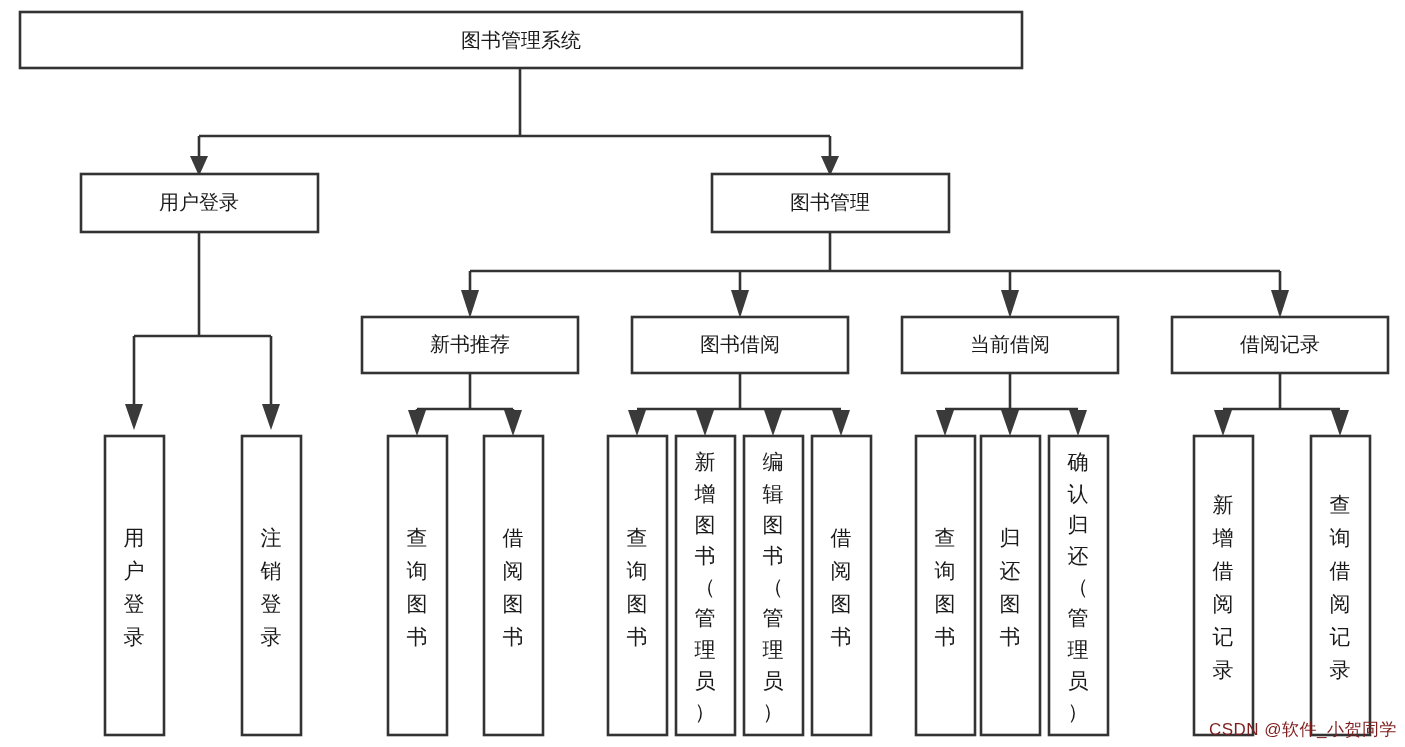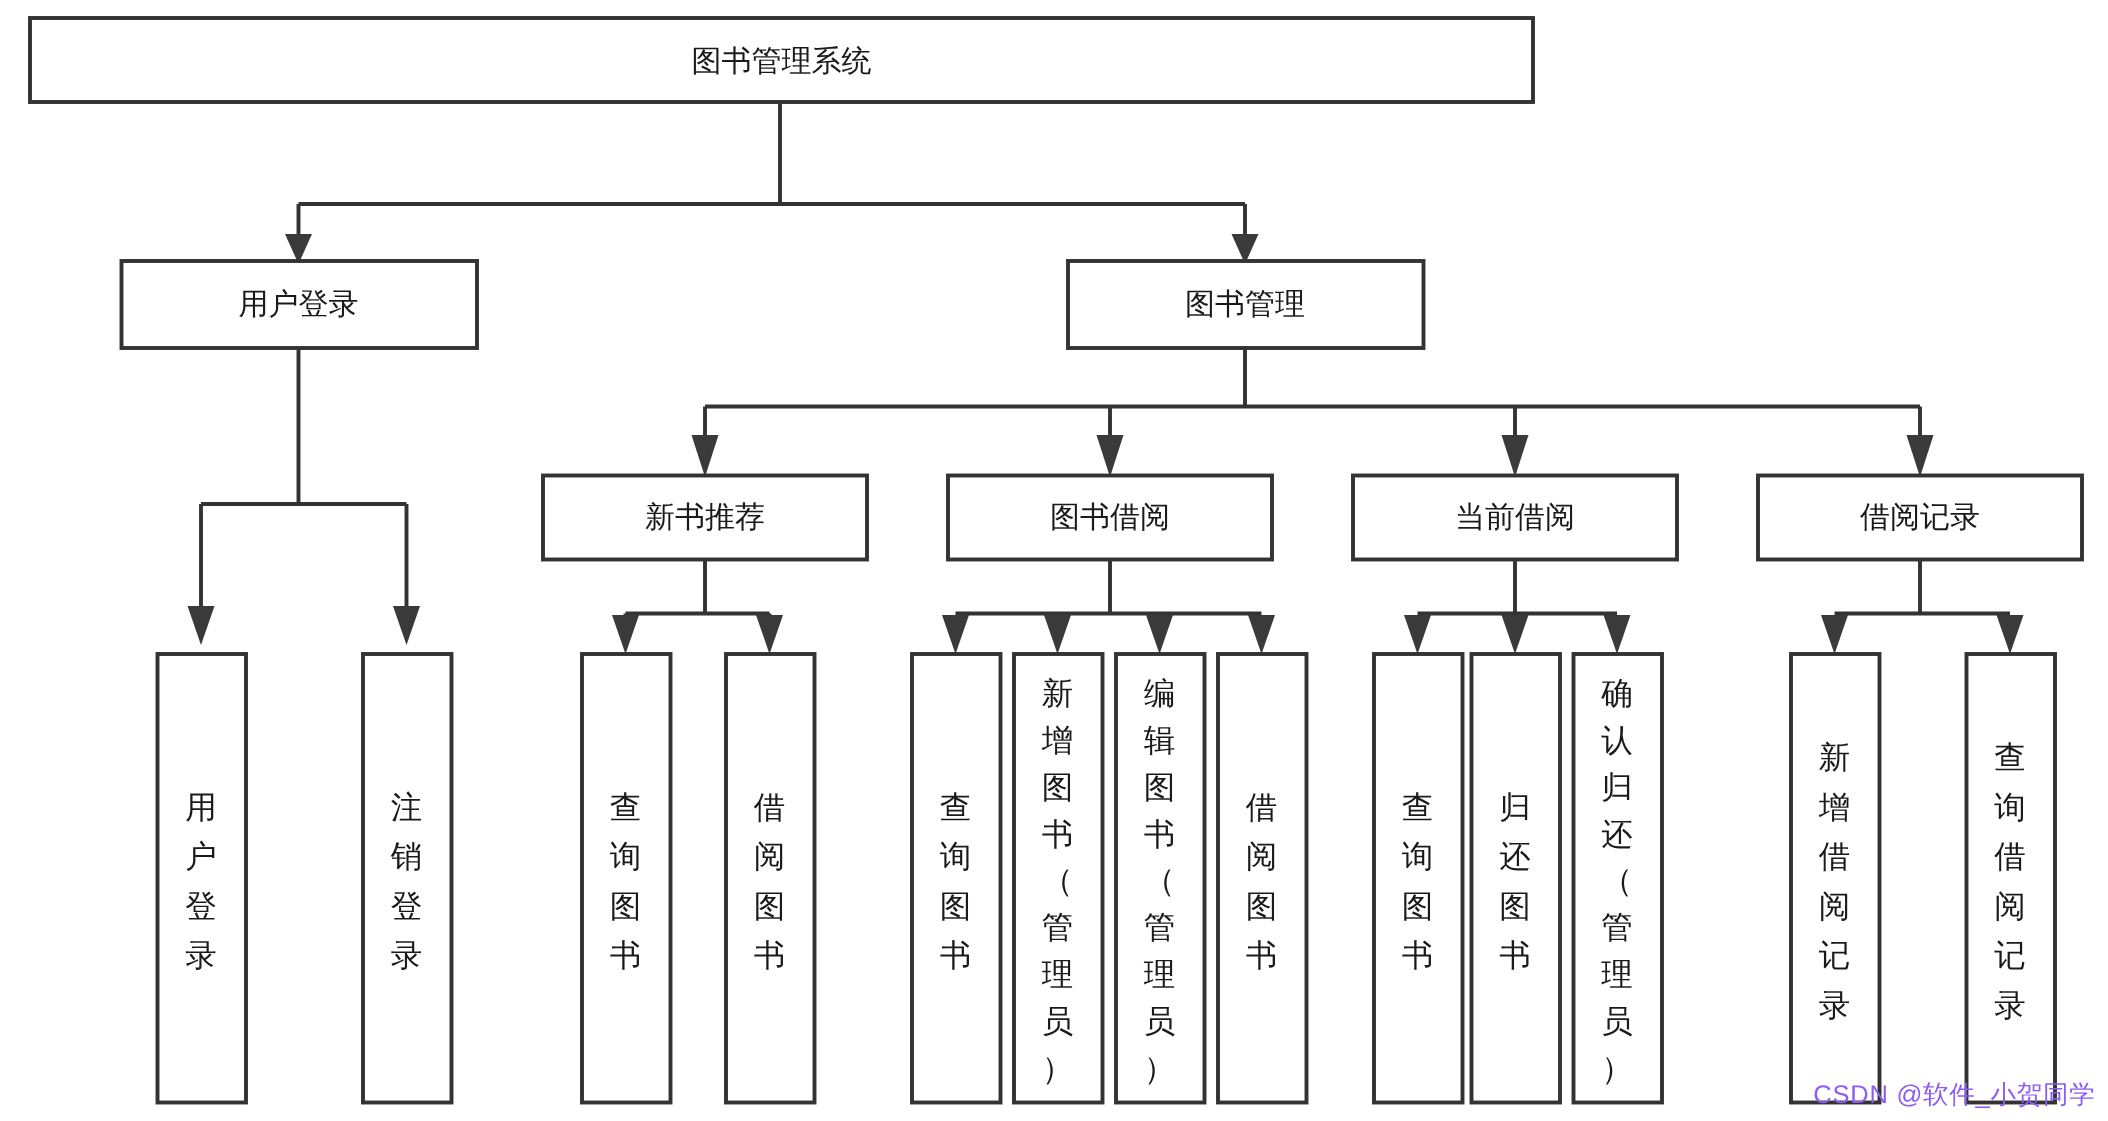--- a/index.html
+++ b/index.html
@@ -52,21 +52,21 @@
     font-size: 21px;
     fill: #1a1a1a;
     text-anchor: middle;
   }
   .watermark {
     position: absolute;
     right: 8px;
     bottom: 6px;
     font-family: "Liberation Sans", "DejaVu Sans", sans-serif;
     font-size: 17px;
-    color: #8b5cf6;
+    color: #7f1d1d;
     letter-spacing: 0.5px;
     white-space: nowrap;
     user-select: none;
   }
 </style>
 </head>
 <body>
 
 <div id="diagram-root">
 

